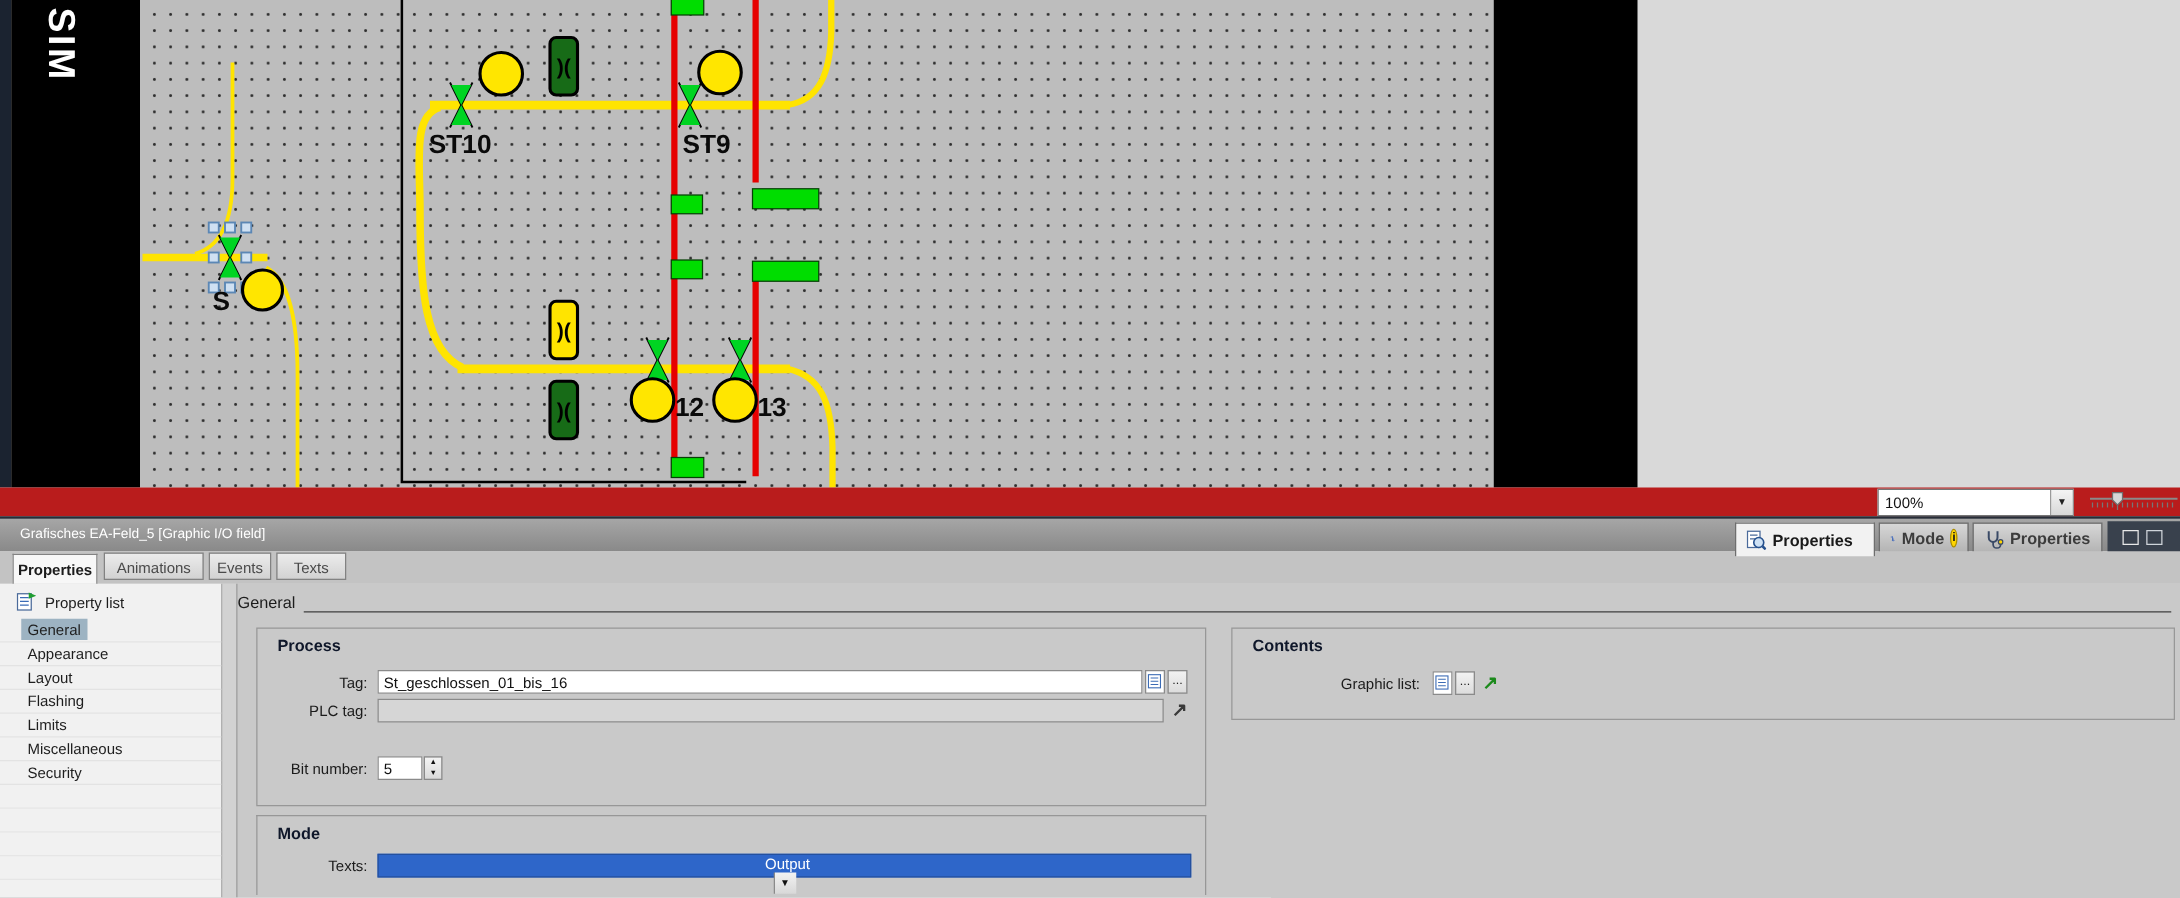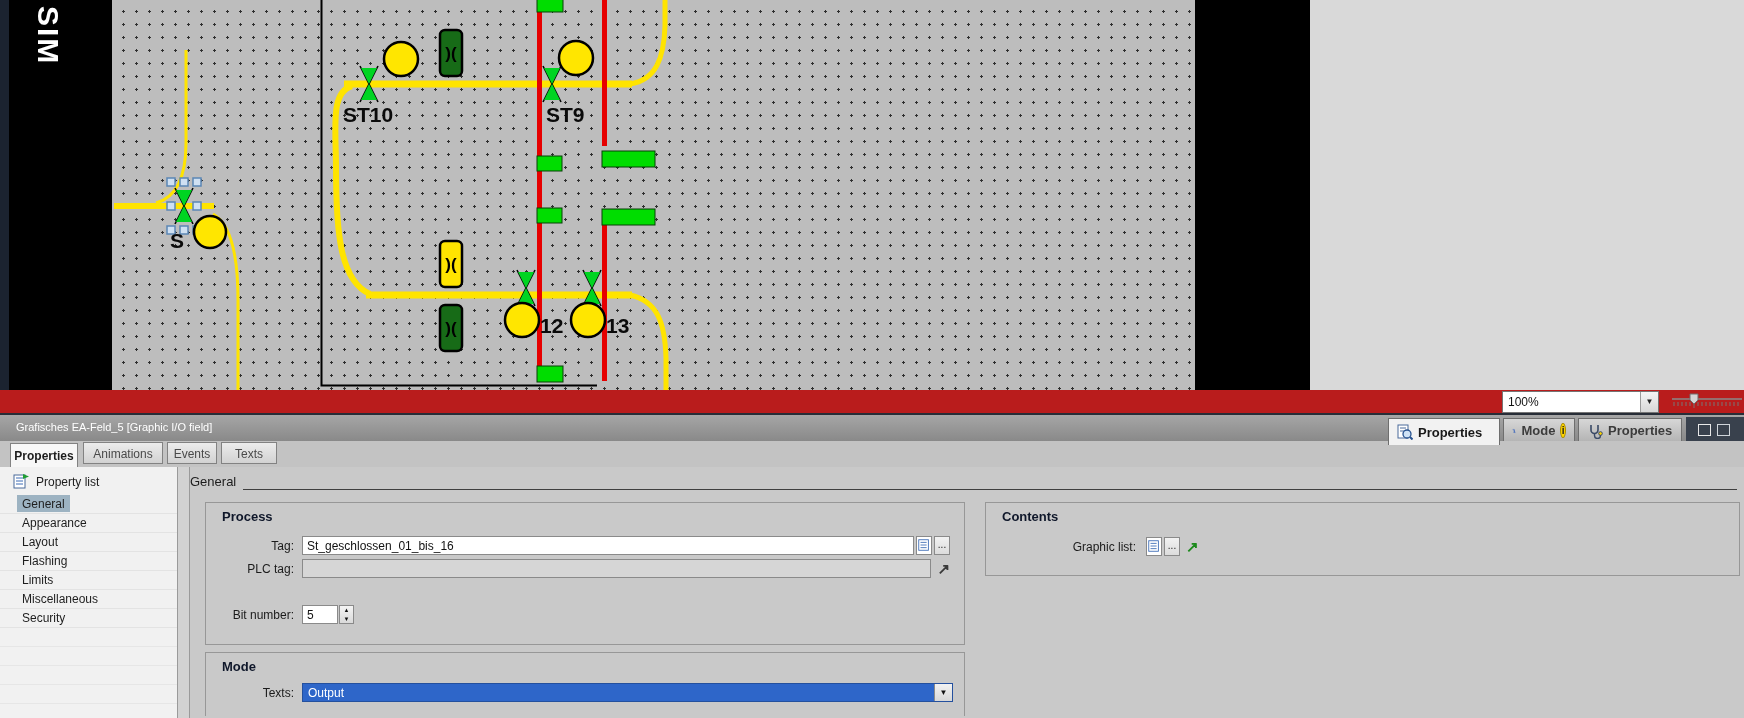--- a/index.html
+++ b/index.html
@@ -72,21 +72,21 @@
   .sq-btn{width:16px;height:19px;box-sizing:border-box;border:1px solid #8a8a8a;margin-left:2px;flex:none;
     background:linear-gradient(#f2f2f2,#dcdcdc);text-align:center;font-size:10px;color:#222;line-height:16px;}
   .sq-btn.list{background:#fff;padding:0;}
   .arrow-up{font-size:15px;font-weight:bold;margin-left:6px;line-height:14px;}
   .arrow-up.dark{color:#3a3a3a;}
   .arrow-up.green{color:#1c8a1c;}
   .spinner{width:15px;height:19px;border:1px solid #8a8a8a;box-sizing:border-box;margin-left:1px;flex:none;
     display:flex;flex-direction:column;background:linear-gradient(#f4f4f4,#dadada);}
   .spinner div{flex:1;font-size:6px;line-height:8px;text-align:center;color:#111;}
   .mode-dd{height:19px;background:#2e66c9;border:1px solid #24509e;color:#fff;font-size:12px;
-    display:flex;align-items:center;box-sizing:border-box;}
+    display:flex;align-items:center;box-sizing:border-box;flex-direction:column;}
   .mode-dd .mv{flex:1;padding-left:5px;}
   .mode-dd .mbtn{width:17px;height:17px;background:linear-gradient(#f2f2f2,#d8d8d8);border-left:1px solid #8a8a8a;
     color:#111;font-size:8px;text-align:center;line-height:17px;}
 </style>
 </head>
 <body>
 
 <div id="app">
 
   <div class="canvas-wrap">

